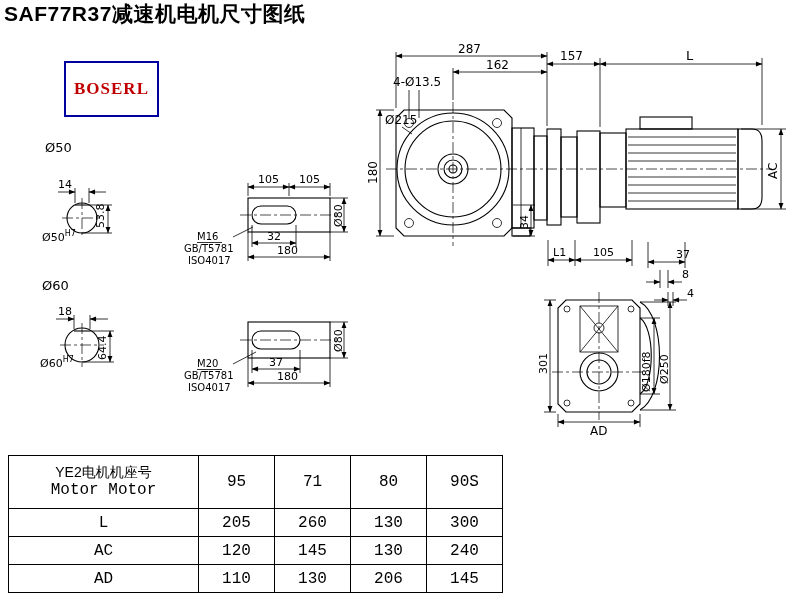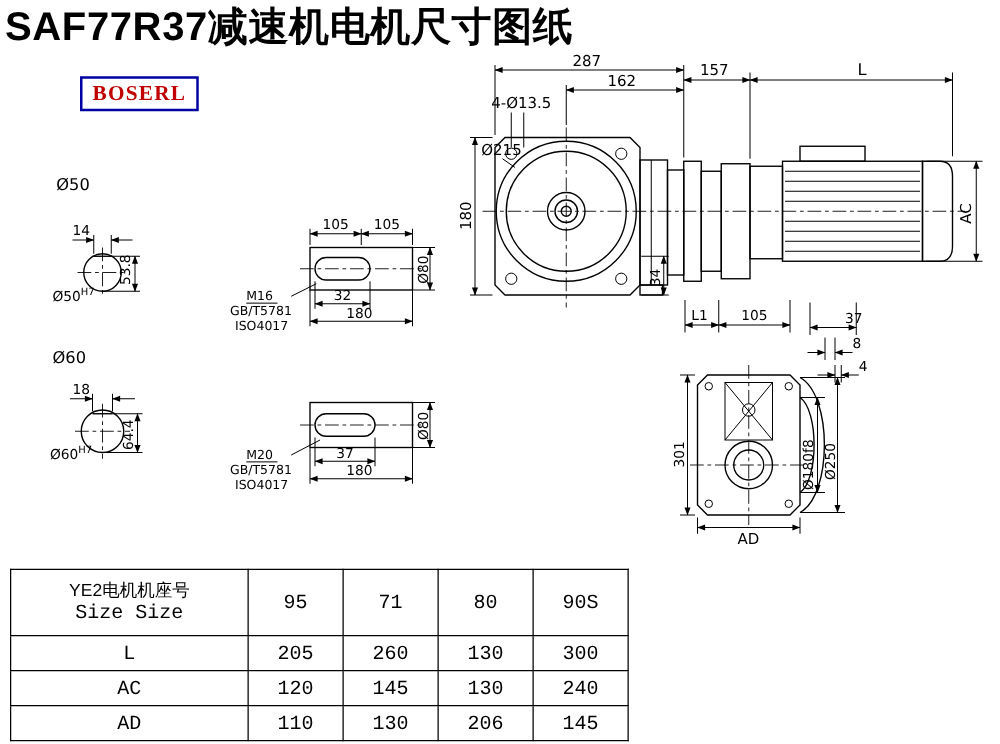--- a/index.html
+++ b/index.html
@@ -1,20 +1,20 @@
 <!DOCTYPE html>
 <html><head>
 <meta charset="utf-8">
 <style>
   *{margin:0;padding:0;box-sizing:border-box}
   html,body{width:800px;height:595px;background:#fff;overflow:hidden;position:relative;
     font-family:"Liberation Sans",sans-serif;color:#000}
-  .title{position:absolute;left:4px;top:0px;font-size:32px;font-weight:bold;letter-spacing:0.5px;white-space:nowrap}
+  .title{position:absolute;left:4px;top:0px;font-size:21px;font-weight:bold;letter-spacing:0.5px;white-space:nowrap}
   .logo{position:absolute;left:64px;top:61px;border:2px solid #0000a0;color:#c00000;
-    font-family:"Liberation Serif",serif;font-size:17px;font-weight:bold;padding:2px 8px;letter-spacing:1px}
+    font-family:"Liberation Serif",serif;font-size:17px;font-weight:bold;padding:16px 8px;letter-spacing:1px}
   svg.draw{position:absolute;left:0;top:0}
   svg text{font-family:"DejaVu Sans",sans-serif;font-size:12px;fill:#000}
   .t13{font-size:13px}.t11{font-size:11px}.t10{font-size:10px}
   .sup{font-size:8px}
   .ln{stroke:#000;stroke-width:1.1;fill:none}
   .ln2{stroke:#000;stroke-width:0.8;fill:none}
   .dim{stroke:#000;stroke-width:0.8;fill:none}
   .cl{stroke:#000;stroke-width:0.7;fill:none;stroke-dasharray:11 3 3 3}
   table.dims{position:absolute;left:8px;top:455px;border-collapse:collapse;table-layout:fixed}
   table.dims td{border:1.6px solid #000;text-align:center;vertical-align:middle;
@@ -263,21 +263,21 @@
     <col style="width:190px">
       <col style="width:76px">
       <col style="width:76px">
       <col style="width:76px">
       <col style="width:76px">
   </colgroup>
   <tbody>
       <tr class="hrow">
     <td>
       <div class="cn">YE2电机机座号</div>
-      <div class="en">Size Size</div>
+      <div class="en">Motor Motor</div>
     </td>
     <td>95</td>
     <td>71</td>
     <td>80</td>
     <td>90S</td>
   </tr>
   <tr>
     <td>L</td>
     <td>205</td>
     <td>260</td>

